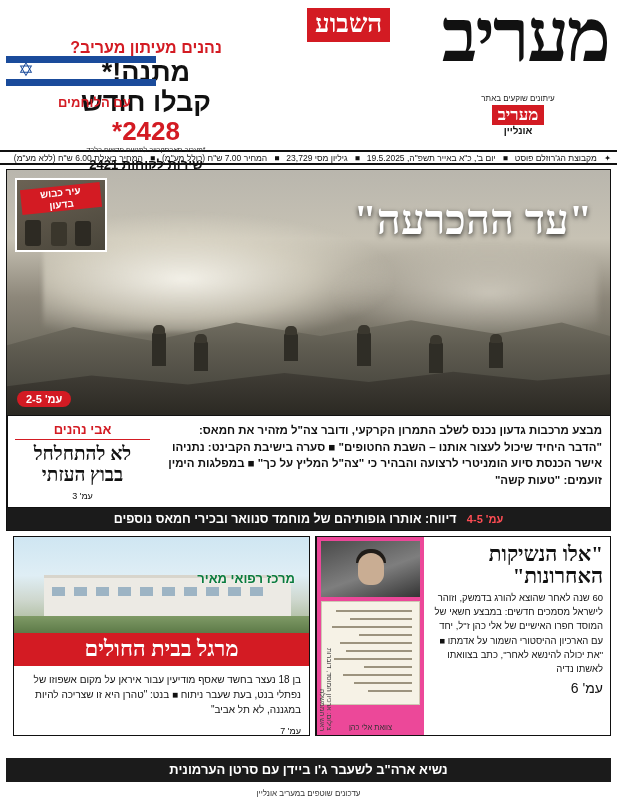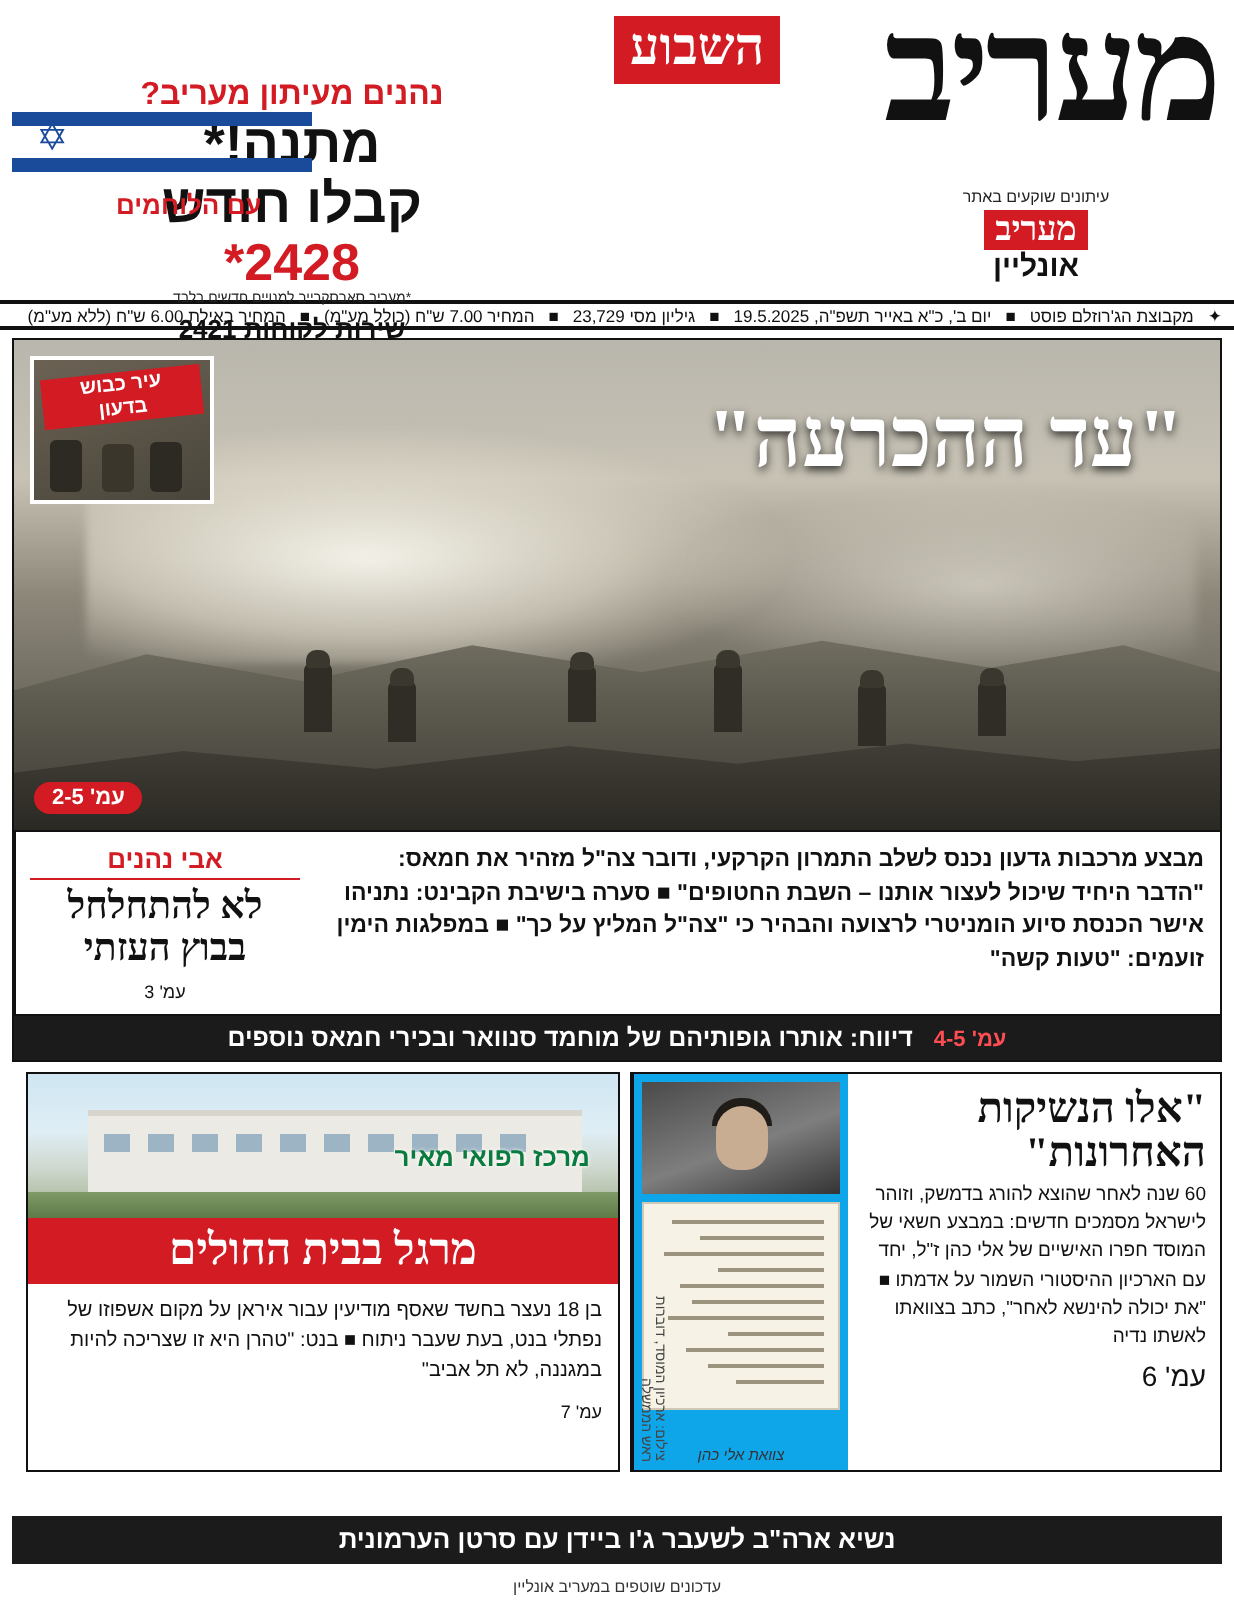--- a/index.html
+++ b/index.html
@@ -107,21 +107,21 @@
     font-size: 8px;
     color: #222;
     line-height: 1.2;
   }
   .brand-badge .m {
     display: inline-block;
     background: #d31b23; color: #fff; font-weight: bold;
     font-family: "Liberation Serif", serif;
     font-size: 17px; padding: 0 6px; margin-top: 1px;
   }
-  .brand-badge .online { font-size: 15px; font-weight: bold; color:#111; }
+  .brand-badge .online { font-size: 10px; font-weight: bold; color:#111; }
 
   
   .infobar {
     height: 15px;
     border-top: 2px solid #111;
     border-bottom: 2px solid #111;
     font-size: 8.5px;
     color: #111;
     display: flex;
     align-items: center;
@@ -320,23 +320,22 @@
   }
   .sl-text .pg {
     margin-top: 4px;
     font-size: 14px;
     color:#111;
   }
   .sl-photo {
     width: 108px;
     border-left: 1px solid #111;
     position: relative;
-    background: #0ea5e9;
+    background: #ec4899;
     padding: 4px;
-    font-style: italic;
   }
   .portrait {
     width: 100%; height: 56px;
     background: linear-gradient(160deg,#4a4a4a 0%, #7e7e7e 55%, #343434 100%);
     position: relative; overflow:hidden;
   }
   .portrait .face {
     position:absolute; left:50%; top:12px; transform:translateX(-50%);
     width:26px; height:32px; border-radius: 13px 13px 11px 11px;
     background:#c9ad93;
@@ -367,21 +366,21 @@
     position: absolute;
     bottom: 4px; left: 3px;
     writing-mode: vertical-rl;
     font-size: 7px;
     color: #444;
     height: 92px;
   }
 
   
   .sr-photo {
-    height: 72px;
+    height: 96px;
     position: relative;
     background: linear-gradient(180deg, #cfe6f2 0%, #dfeef5 40%, #cfd8cf 65%, #9fb089 100%);
     overflow: hidden;
   }
   .sr-building {
     position:absolute; left:10%; right:6%; bottom:16%;
     height: 42px; background: #eceae4; border-top: 3px solid #d8d5cc;
   }
   .sr-building .win {
     position:absolute; top:9px; width:13px; height:9px; background:#9db4c4;

